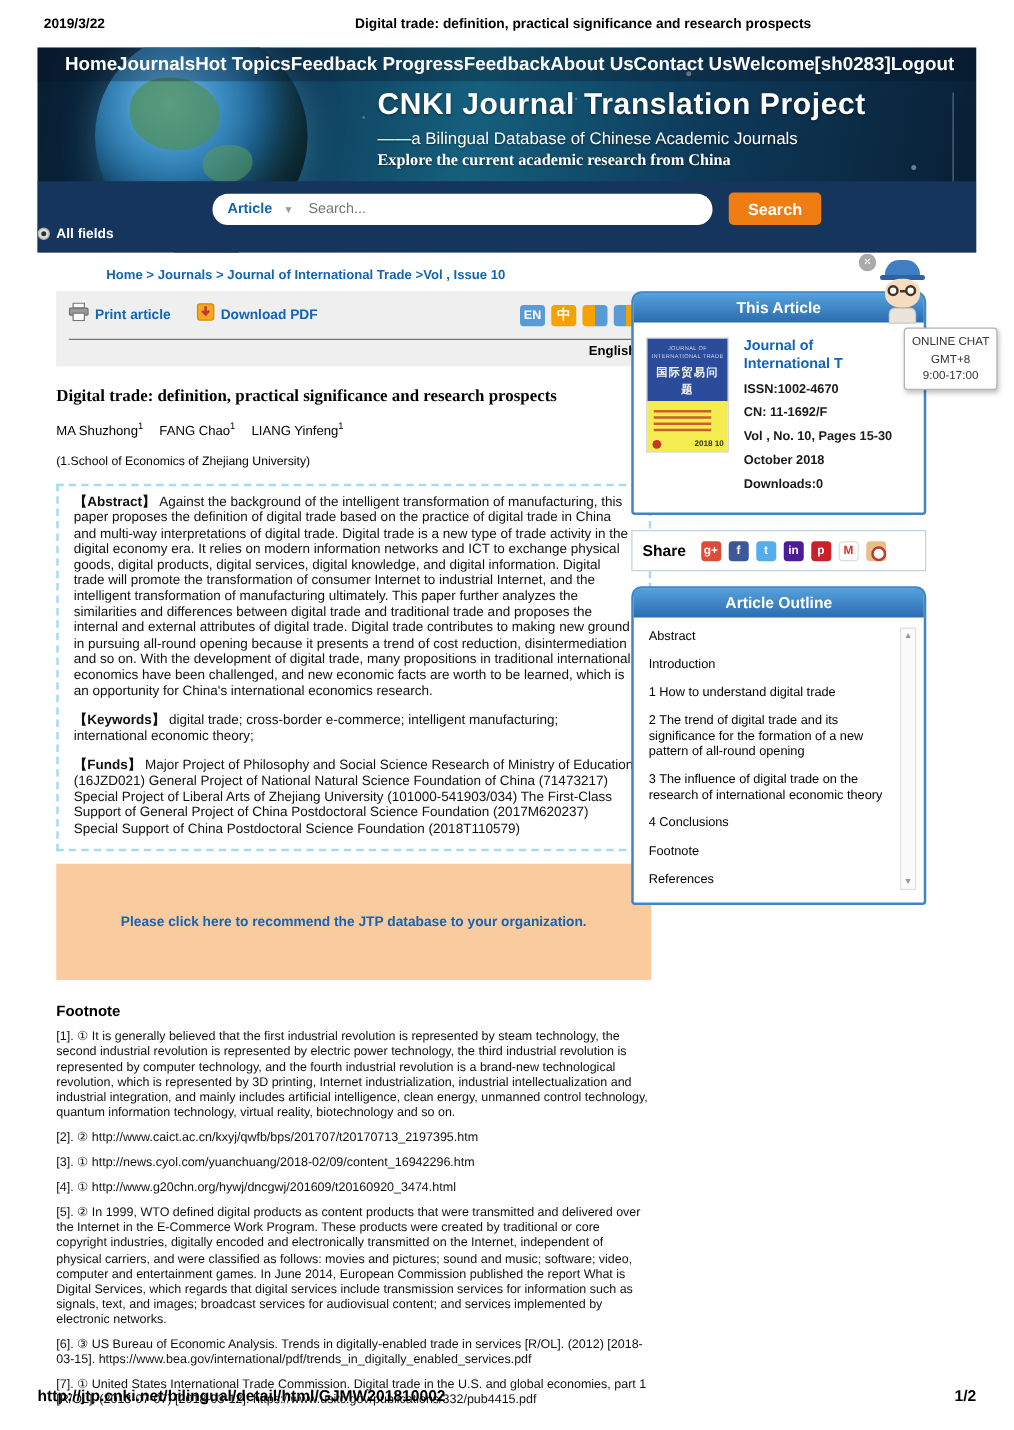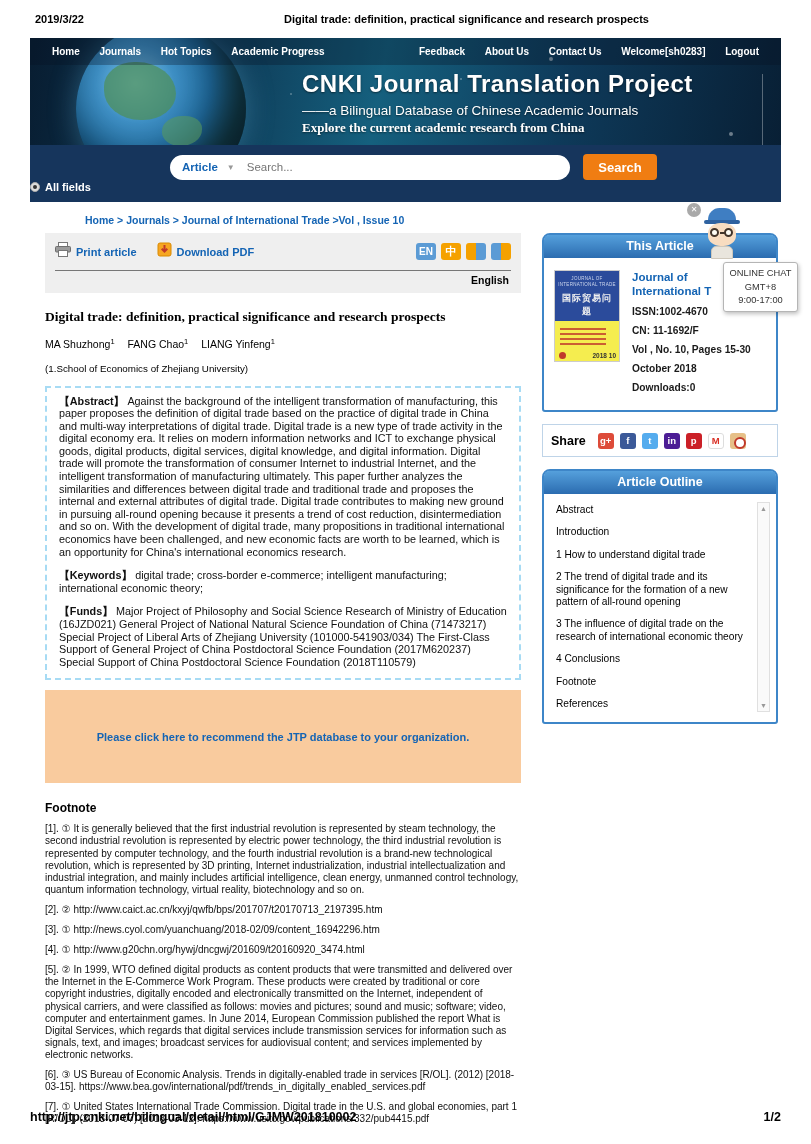--- a/index.html
+++ b/index.html
@@ -30,21 +30,21 @@
     background:radial-gradient(circle at 35% 30%, #4e7d9c, #122c44 72%); }
   .stars { position:absolute; left:0; top:0; width:2px; height:2px; background:transparent; border-radius:50%;
     box-shadow: 520px 20px 0 1px rgba(255,255,255,.5), 640px 48px 0 0 rgba(255,255,255,.45),
       300px 90px 0 0 rgba(255,255,255,.4), 700px 95px 0 1px rgba(255,255,255,.4),
       430px 40px 0 0 rgba(255,255,255,.35), 260px 55px 0 0 rgba(255,255,255,.3); }
   .frame-v { position:absolute; right:18px; top:36px; width:1px; height:82px; background:rgba(255,255,255,.32); }
   .frame-h { position:absolute; right:18px; top:118px; width:215px; height:1px; background:rgba(255,255,255,.32); }
 
   #main-nav { position:absolute; top:0; left:0; right:0; height:27px; display:flex; align-items:center;
     justify-content:space-between; padding:0 22px; background:rgba(5,18,32,.30);
-    color:#fff; font-size:10px; font-weight:bold; z-index:3; }
+    color:#fff; font-size:15px; font-weight:bold; z-index:3; }
   #main-nav .nav-item { cursor:pointer; white-space:nowrap; }
   #main-nav .nav-spacer { width:55px; }
 
   .banner-text { position:absolute; left:272px; top:32px; z-index:2; color:#fff; }
   .banner-title { font-size:24px; font-weight:bold; letter-spacing:.5px; white-space:nowrap;
     text-shadow:0 1px 2px rgba(0,0,0,.5); }
   .banner-subtitle { margin-top:5px; font-size:13.5px; white-space:nowrap; text-shadow:0 1px 2px rgba(0,0,0,.5); }
   .banner-tagline { margin-top:2px; font-family:"Liberation Serif","DejaVu Serif",serif; font-weight:bold;
     font-size:13px; white-space:nowrap; text-shadow:0 1px 2px rgba(0,0,0,.5); }
 
@@ -103,21 +103,21 @@
   .abs-label { font-weight:bold; }
 
   .promo { margin-top:10px; height:93px; background:#f9cb9e; display:flex; align-items:center;
     justify-content:center; cursor:pointer; }
   .promo-text { color:#1464b4; font-weight:bold; font-size:11px; }
 
   .fn-heading { margin-top:18px; font-size:12px; font-weight:bold; }
   .fn-item { margin-top:8px; font-size:10px; line-height:12.1px; color:#101010; word-break:break-word; }
 
   
-  #right-col { position:absolute; left:542px; top:233px; width:236px; }
+  #right-col { position:absolute; left:505px; top:233px; width:236px; }
 
   .panel { border:2px solid #3e86c8; border-radius:8px 8px 3px 3px; background:#fff; }
   .panel-header { height:23px; background:linear-gradient(#55a0dc,#2b6cb0); border-radius:5px 5px 0 0;
     color:#fff; font-weight:bold; font-size:12.5px; text-align:center; line-height:23px; }
 
   .ta-body { padding:12px 10px 10px 10px; min-height:152px; }
   .cover { float:left; width:66px; height:92px; border:1px solid #ccc; cursor:pointer; }
   .cover-top { height:50px; background:#2b4b9b; padding:5px 3px 0 3px; text-align:center; }
   .cover-masthead { color:#cfd8ee; font-size:4.5px; line-height:5.5px; letter-spacing:.3px; }
   .cover-cn { margin-top:5px; color:#f0f0f0; font-size:9px; font-weight:bold; letter-spacing:1px; }
@@ -188,21 +188,21 @@
   <div class="planet"></div>
   <div class="planet2"></div>
   <div class="stars"></div>
   <div class="frame-v"></div>
   <div class="frame-h"></div>
 
   <div id="main-nav">
     <span class="nav-item">Home</span>
     <span class="nav-item">Journals</span>
     <span class="nav-item">Hot Topics</span>
-    <span class="nav-item">Academic Progress</span>
+    <span class="nav-item">Feedback Progress</span>
     <span class="nav-spacer"></span>
     <span class="nav-item">Feedback</span>
     <span class="nav-item">About Us</span>
     <span class="nav-item">Contact Us</span>
     <span class="nav-item">Welcome[sh0283]</span>
     <span class="nav-item">Logout</span>
   </div>
 
   <div class="banner-text">
     <div class="banner-title">CNKI  Journal Translation Project</div>

